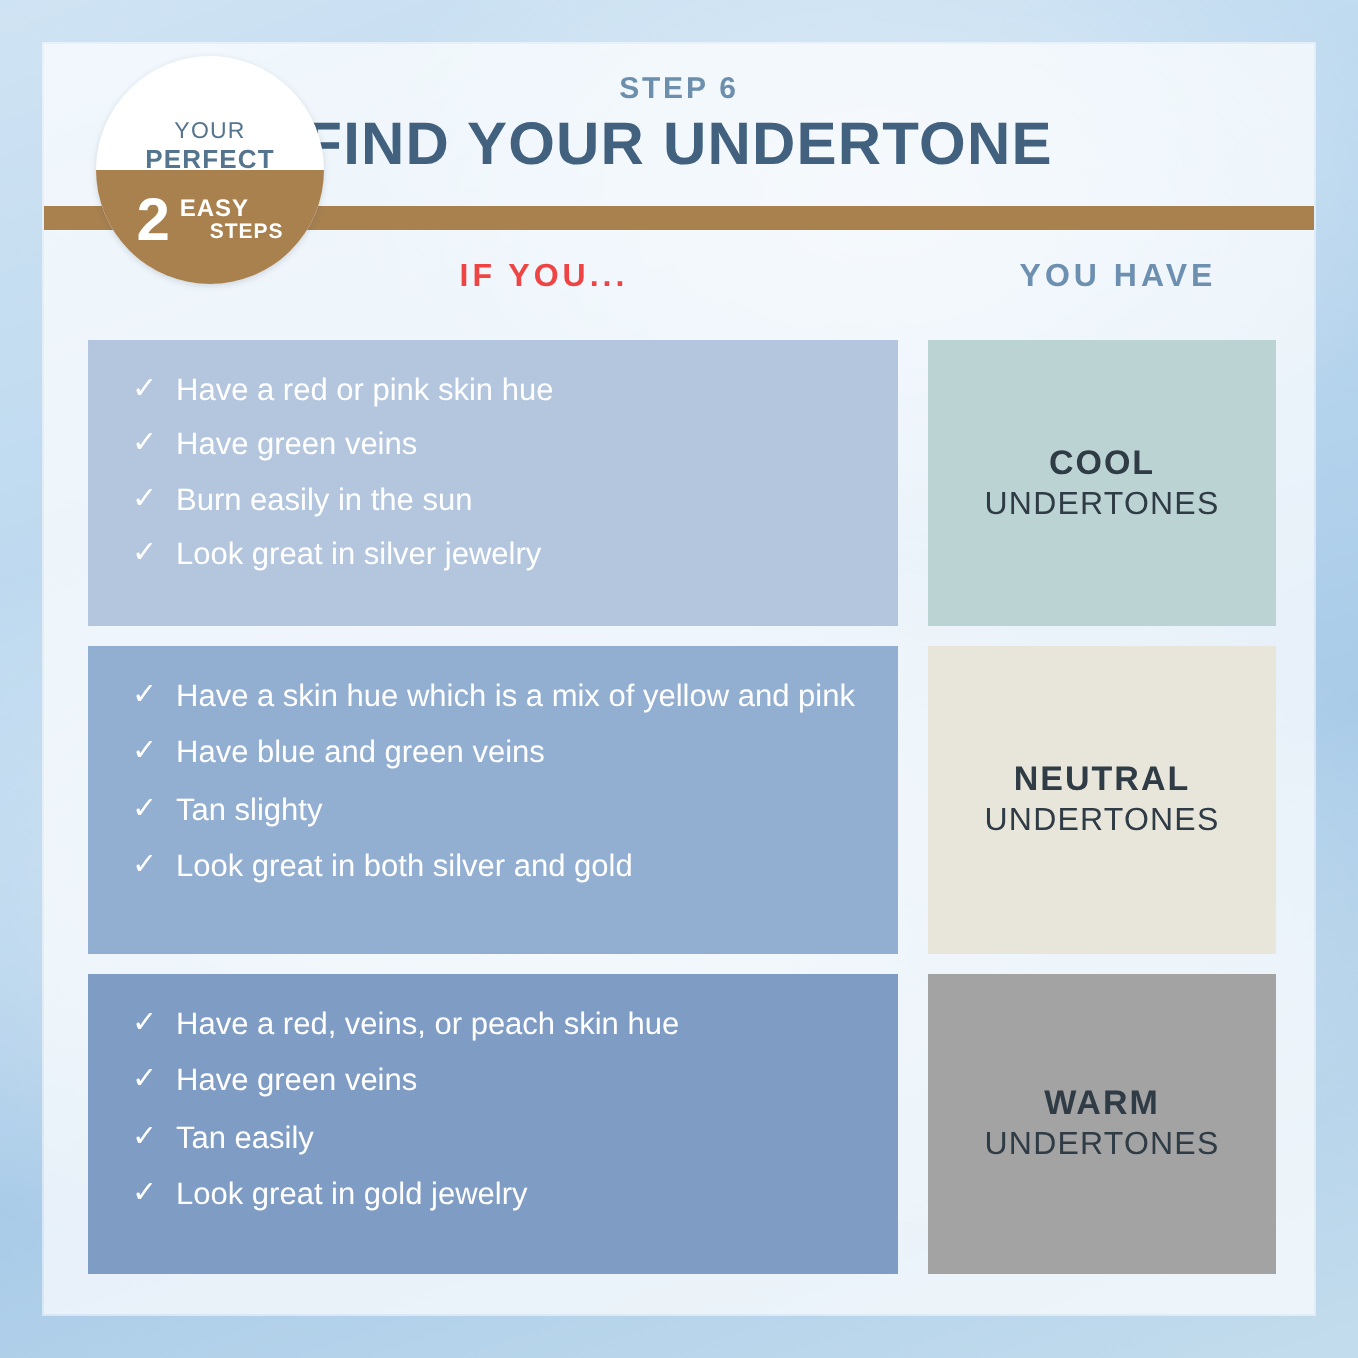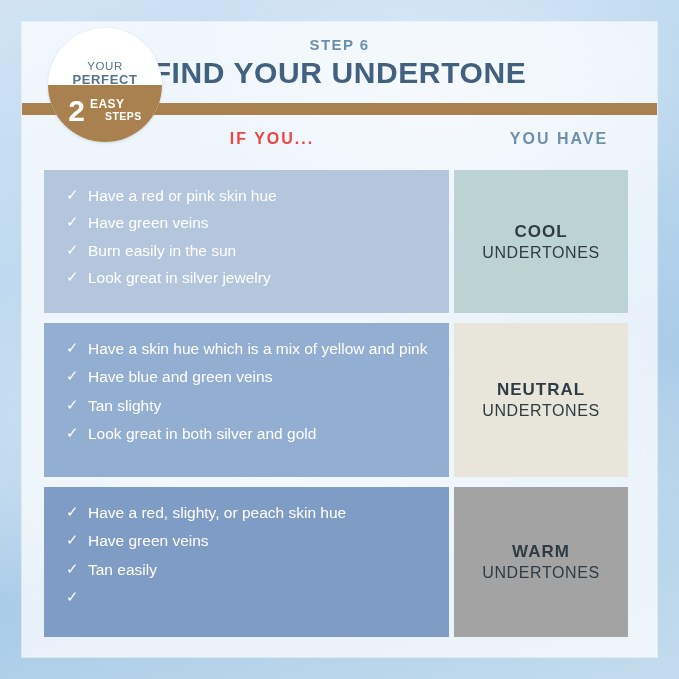--- a/index.html
+++ b/index.html
@@ -186,21 +186,21 @@
   .row2 { top: 301px; height: 154px; }
   .row3 { top: 465px; height: 150px; }
 
   .list-box {
     width: 405px;
     box-sizing: border-box;
     padding: 16px 14px 10px 22px;
   }
   .tone-box {
     width: 174px;
-    margin-left: 5px;
+    margin-left: 15px;
     box-sizing: border-box;
     display: flex;
     flex-direction: column;
     align-items: center;
     justify-content: center;
     text-align: center;
   }
   .tone-name {
     font-size: 17px;
     font-weight: bold;
@@ -299,32 +299,33 @@
       <div class="tone-box" id="tone-1" style="background: rgb(232, 230, 218);">
         <div class="tone-name">NEUTRAL</div>
         <div class="tone-sub">UNDERTONES</div>
       </div>
     </div>
 
     <div class="row row3">
       <div class="list-box" id="list-2" style="background: rgb(127, 156, 196);">
         <div class="item">
           <span class="check">✓</span>
-          <span class="item-text">Have a red, slighty, or peach skin hue</span>
+          <span class="item-text">Have a red, veins, or peach skin hue</span>
         </div>
         <div class="item">
           <span class="check">✓</span>
           <span class="item-text">Have green veins</span>
         </div>
         <div class="item">
           <span class="check">✓</span>
           <span class="item-text">Tan easily</span>
         </div>
         <div class="item">
           <span class="check">✓</span>
+          <span class="item-text">Look great in gold jewelry</span>
         </div>
       </div>
       <div class="tone-box" id="tone-2" style="background: #a3a3a3;">
         <div class="tone-name">WARM</div>
         <div class="tone-sub">UNDERTONES</div>
       </div>
     </div>
 
     <div class="badge">
       <div class="badge-top">

